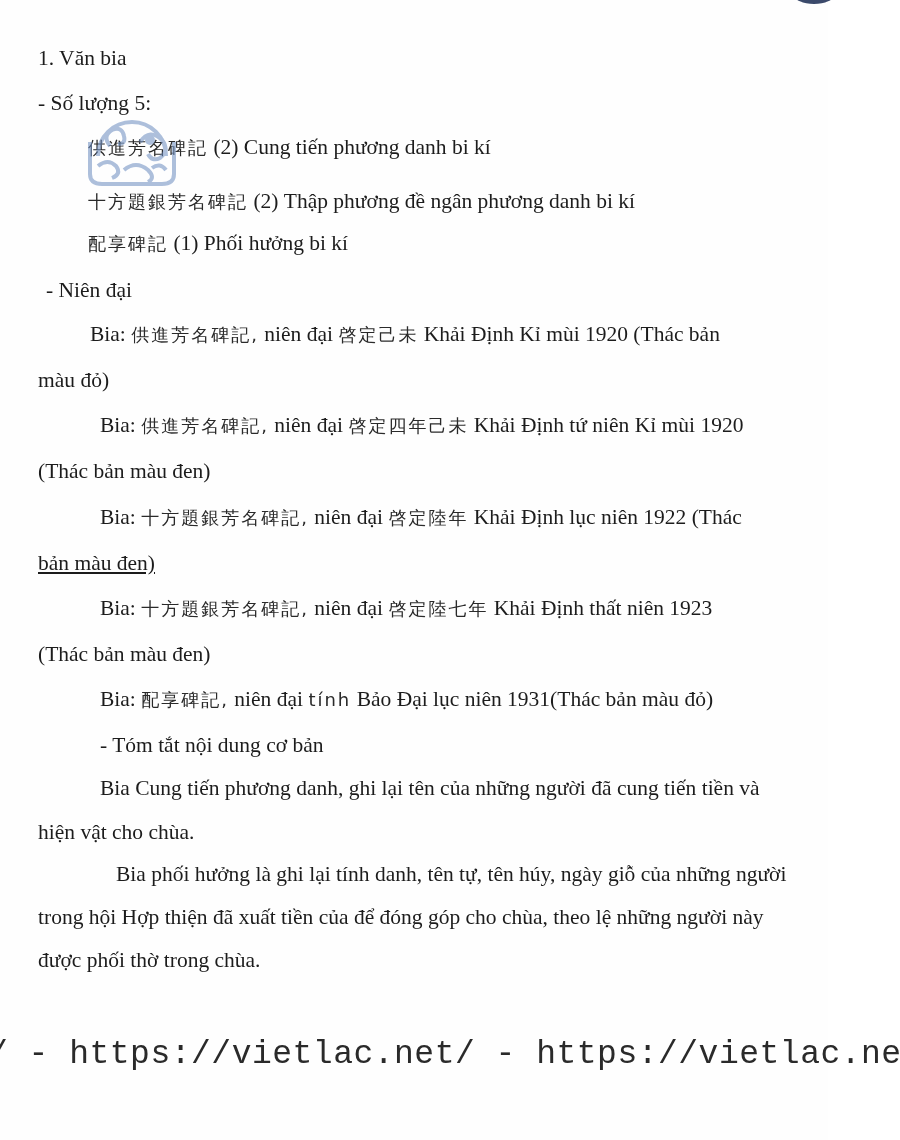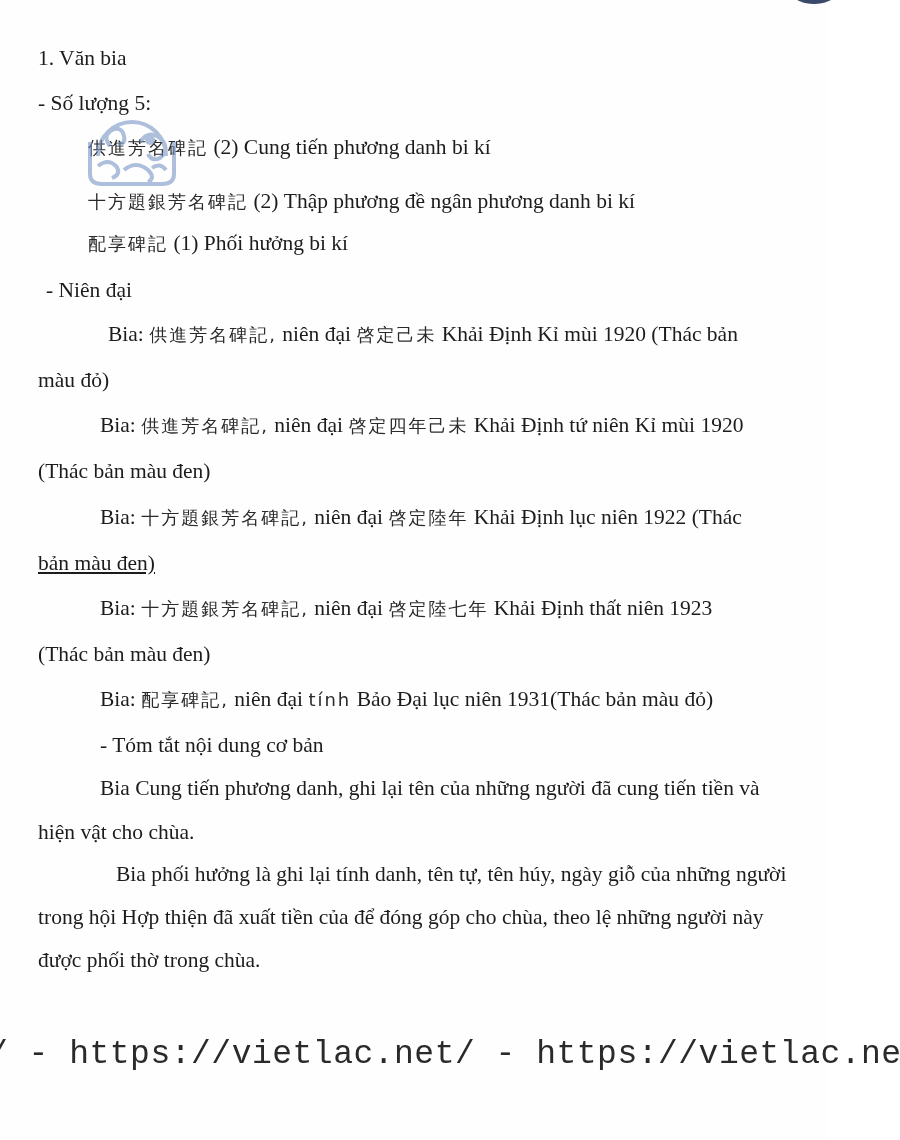--- a/index.html
+++ b/index.html
@@ -79,21 +79,21 @@
     <span class="han">十方題銀芳名碑記</span>
     <span>(2) Thập phương đề ngân phương danh bi kí</span>
   </div>
   <div class="line" style="left:88px; top:233px;">
     <span class="han">配享碑記</span>
     <span>(1) Phối hưởng bi kí</span>
   </div>
 
   <div class="line" style="left:46px; top:280px;">- Niên đại</div>
 
-  <div class="line" style="left:108px; top:324px;">
+  <div class="line" style="left:90px; top:324px;">
     <span>Bia:</span>
     <span class="han">供進芳名碑記,</span>
     <span>niên đại</span>
     <span class="han">啓定己未</span>
     <span>Khải Định Kỉ mùi 1920 (Thác bản</span>
   </div>
   <div class="line" style="left:38px; top:370px;">màu đỏ)</div>
 
   <div class="line" style="left:100px; top:415px;">
     <span>Bia:</span>

